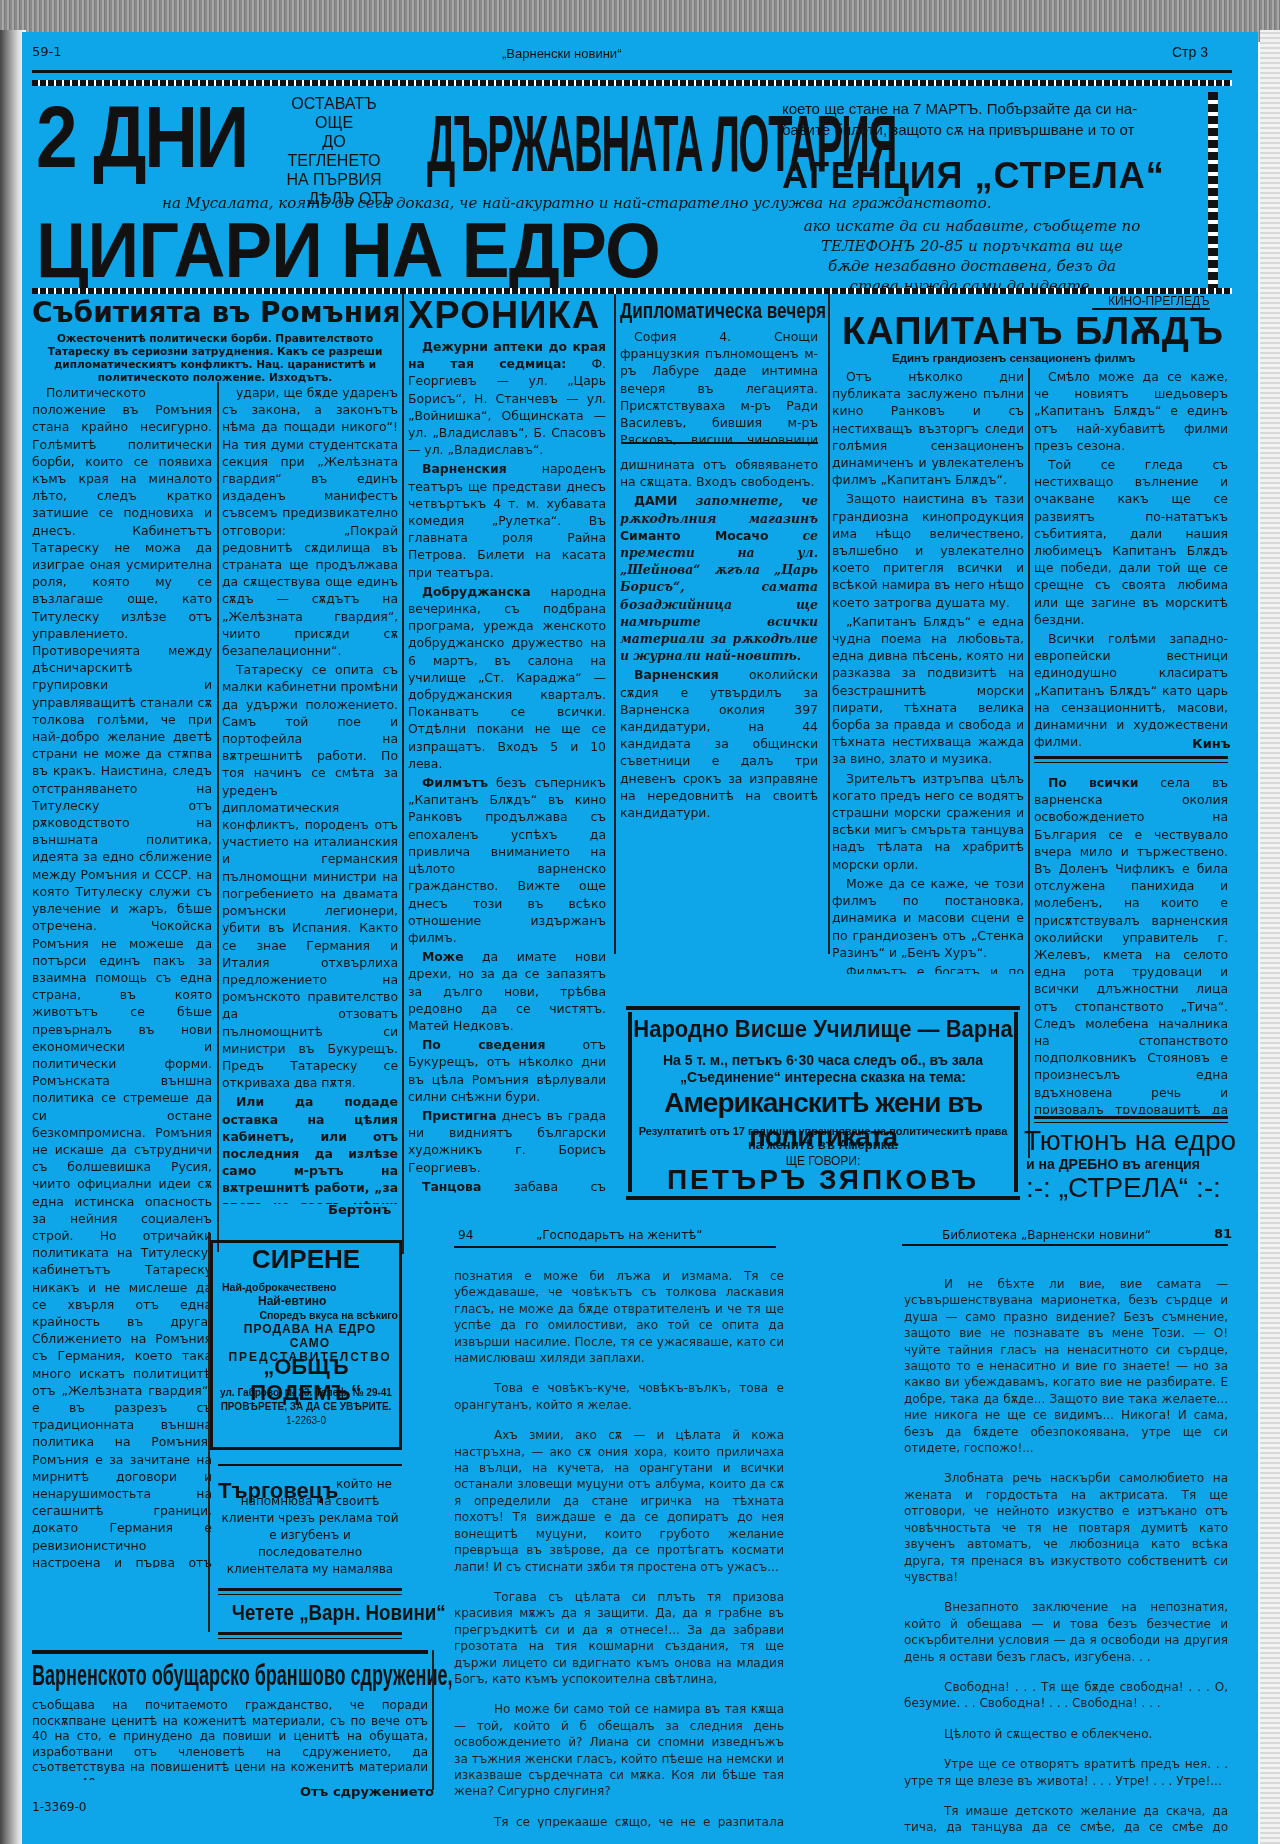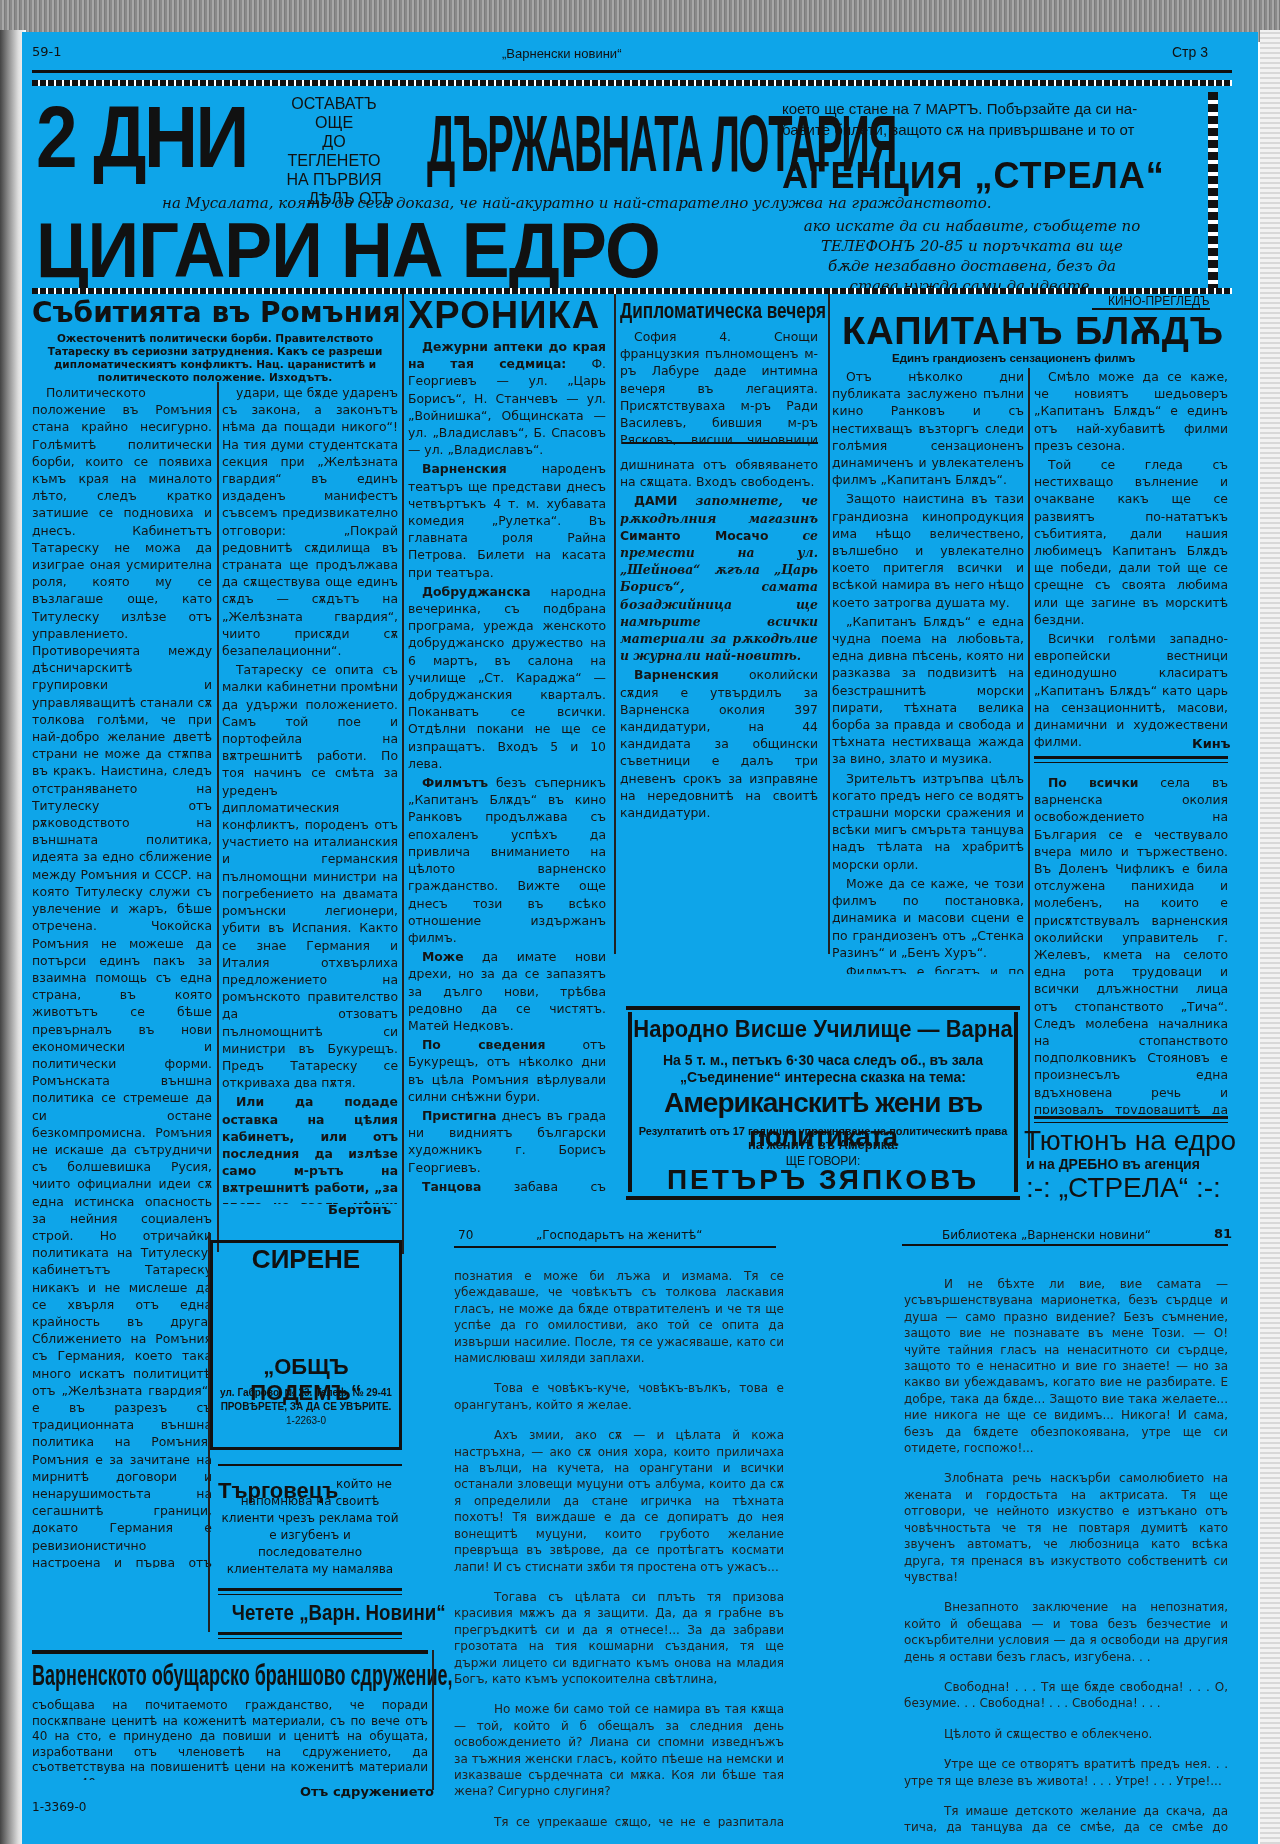--- a/index.html
+++ b/index.html
@@ -148,20 +148,27 @@
   <div class="abs center" style="left:610px;top:1092px;width:382px;font-family:'Liberation Sans',sans-serif;font-weight:700;font-size:11px;line-height:14px;">
     <div>Резултатитѣ отъ 17 годишно упражняване на политическитѣ права</div>
     <div style="font-size:13px;">на женитѣ въ Америка.</div>
   </div>
   <div class="abs center" style="left:610px;top:1122px;width:382px;font-family:'Liberation Sans',sans-serif;font-size:12px;">ЩЕ ГОВОРИ:</div>
   <div class="abs center" style="left:610px;top:1132px;width:382px;font-family:'Liberation Sans',sans-serif;font-weight:700;font-size:28px;letter-spacing:3px;">ПЕТЪРЪ ЗЯПКОВЪ</div>
   <div class="rule" style="left:604px;top:1164px;width:394px;height:4px;"></div>
 
   <div class="box" style="left:188px;top:1208px;width:192px;height:210px;"></div>
   <div class="abs center" style="left:190px;top:1212px;width:188px;font-family:'Liberation Sans',sans-serif;font-weight:900;font-size:26px;">СИРЕНЕ</div>
+  <div class="abs" style="left:200px;top:1248px;width:176px;font-family:'Liberation Sans',sans-serif;font-weight:700;font-size:10.5px;line-height:14px;">
+    <div>Най-доброкачествено</div>
+    <div style="padding-left:36px;font-size:12px;">Най-евтино</div>
+    <div style="text-align:right;">Споредъ вкуса на всѣкиго</div>
+    <div class="center" style="font-size:12px;letter-spacing:1px;">ПРОДАВА НА ЕДРО САМО</div>
+    <div class="center" style="font-size:12px;letter-spacing:2px;">ПРЕДСТАВИТЕЛСТВО</div>
+  </div>
   <div class="abs center" style="left:190px;top:1322px;width:188px;font-family:'Liberation Sans',sans-serif;font-weight:900;font-size:22px;">„ОБЩЪ ПОДЕМЪ“</div>
   <div class="abs center" style="left:190px;top:1354px;width:188px;font-family:'Liberation Sans',sans-serif;font-weight:700;font-size:10px;line-height:14px;">
     <div>ул. Габрово, № 23. Телеф. № 29-41</div>
     <div>ПРОВѢРЕТЕ, ЗА ДА СЕ УВѢРИТЕ.</div>
     <div style="font-weight:400;">1-2263-0</div>
   </div>
 
   <div class="rule" style="left:196px;top:1432px;width:184px;height:2px;"></div>
   <div class="abs" style="left:196px;top:1446px;font-family:'Liberation Sans',sans-serif;font-weight:700;font-size:22px;">Търговецъ</div>
   <div class="abs center" style="left:196px;top:1444px;width:184px;font-size:12px;line-height:17px;text-indent:108px;">който не напомнюва на своитѣ клиенти чрезъ реклама той е изгубенъ и последователно клиентелата му намалява</div>
@@ -174,21 +181,21 @@
   <div class="rule" style="left:10px;top:1618px;width:396px;height:4px;"></div>
   <div class="abs" style="left:10px;top:1626px;font-family:'Liberation Sans',sans-serif;font-weight:700;font-size:30px;transform:scaleX(0.6);transform-origin:left top;white-space:nowrap;">Варненското обущарско браншово сдружение,</div>
   <div class="col" style="left:10px;top:1666px;width:396px;height:82px;font-size:12px;line-height:15.5px;">
     <p style="text-indent:0;">съобщава на почитаемото гражданство, че поради поскѫпване ценитѣ на коженитѣ материали, съ по вече отъ 40 на сто, е принудено да повиши и ценитѣ на обущата, изработвани отъ членоветѣ на сдружението, да съответствува на повишенитѣ цени на коженитѣ материали т. е. съ 40 на сто.</p>
 
   </div>
   <div class="abs" style="left:10px;top:1768px;font-size:12px;">1-3369-0</div>
   <div class="abs" style="left:278px;top:1752px;font-weight:700;font-size:13px;">Отъ сдружението</div>
   <div class="vline" style="left:410px;top:1618px;height:140px;"></div>
 
-  <div class="abs" style="left:436px;top:1196px;font-size:12px;">70</div>
+  <div class="abs" style="left:436px;top:1196px;font-size:12px;">94</div>
   <div class="abs" style="left:514px;top:1196px;font-size:12px;">„Господарьтъ на женитѣ“</div>
   <div class="rule" style="left:432px;top:1214px;width:322px;height:2px;"></div>
   <div class="book" style="left:432px;top:1236px;width:330px;height:560px;">
     <p style="text-indent:0;">познатия е може би лъжа и измама. Тя се убеждаваше, че човѣкътъ съ толкова ласкавия гласъ, не може да бѫде отвратителенъ и че тя ще успѣе да го омилостиви, ако той се опита да извърши насилие. После, тя се ужасяваше, като си намислюваш хиляди заплахи.</p>
     <p>Това е човѣкъ-куче, човѣкъ-вълкъ, това е орангутанъ, който я желае.</p>
     <p>Ахъ змии, ако сѫ — и цѣлата й кожа настръхна, — ако сѫ ония хора, които приличаха на вълци, на кучета, на орангутани и всички останали зловещи муцуни отъ албума, които да сѫ я определили да стане игричка на тѣхната похотъ! Тя виждаше е да се допиратъ до нея вонещитѣ муцуни, които грубото желание превръща въ звѣрове, да се протѣгатъ космати лапи! И съ стиснати зѫби тя простена отъ ужасъ...</p>
     <p>Тогава съ цѣлата си плъть тя призова красивия мѫжъ да я защити. Да, да я грабне въ прегръдкитѣ си и да я отнесе!... За да забрави грозотата на тия кошмарни създания, тя ще държи лицето си вдигнато къмъ онова на младия Богъ, като къмъ успокоителна свѣтлина,</p>
     <p>Но може би само той се намира въ тая кѫща — той, който й б обещалъ за следния день освобождението й? Лиана си спомни изведнъжъ за тъжния женски гласъ, който пѣеше на немски и изказваше сърдечната си мѫка. Коя ли бѣше тая жена? Сигурно слугиня?</p>
     <p>Тя се упрекааше сѫщо, че не е разпитала достатъчно непознатия за неговата личность, за причинитѣ, които сѫ го накарали да я доведе тукъ и за мѣстото, гдето се намираше.</p>
 

